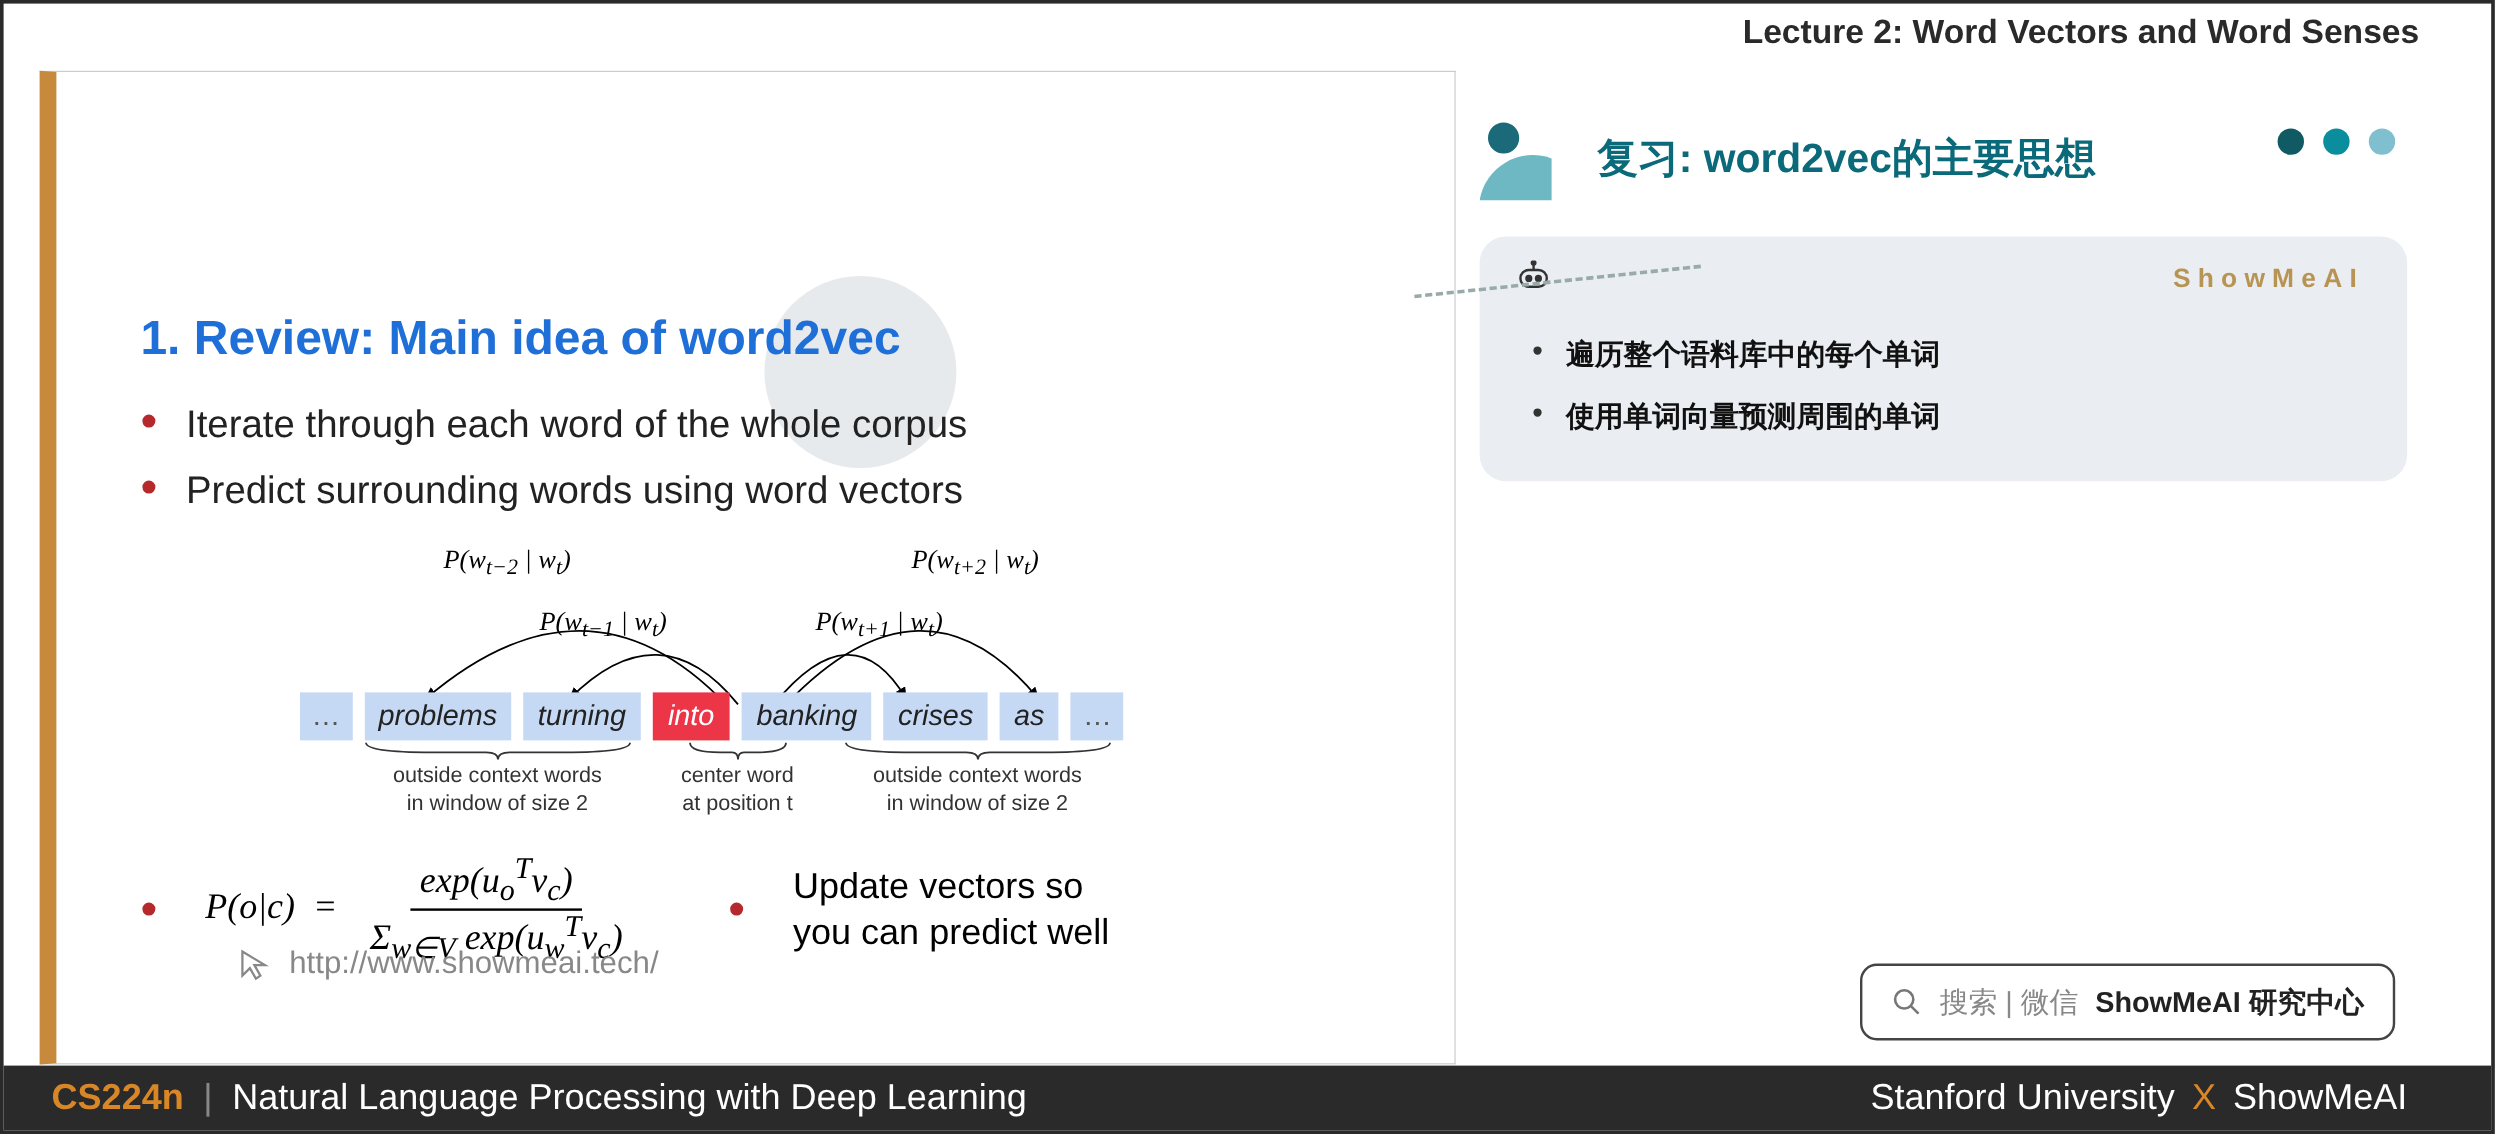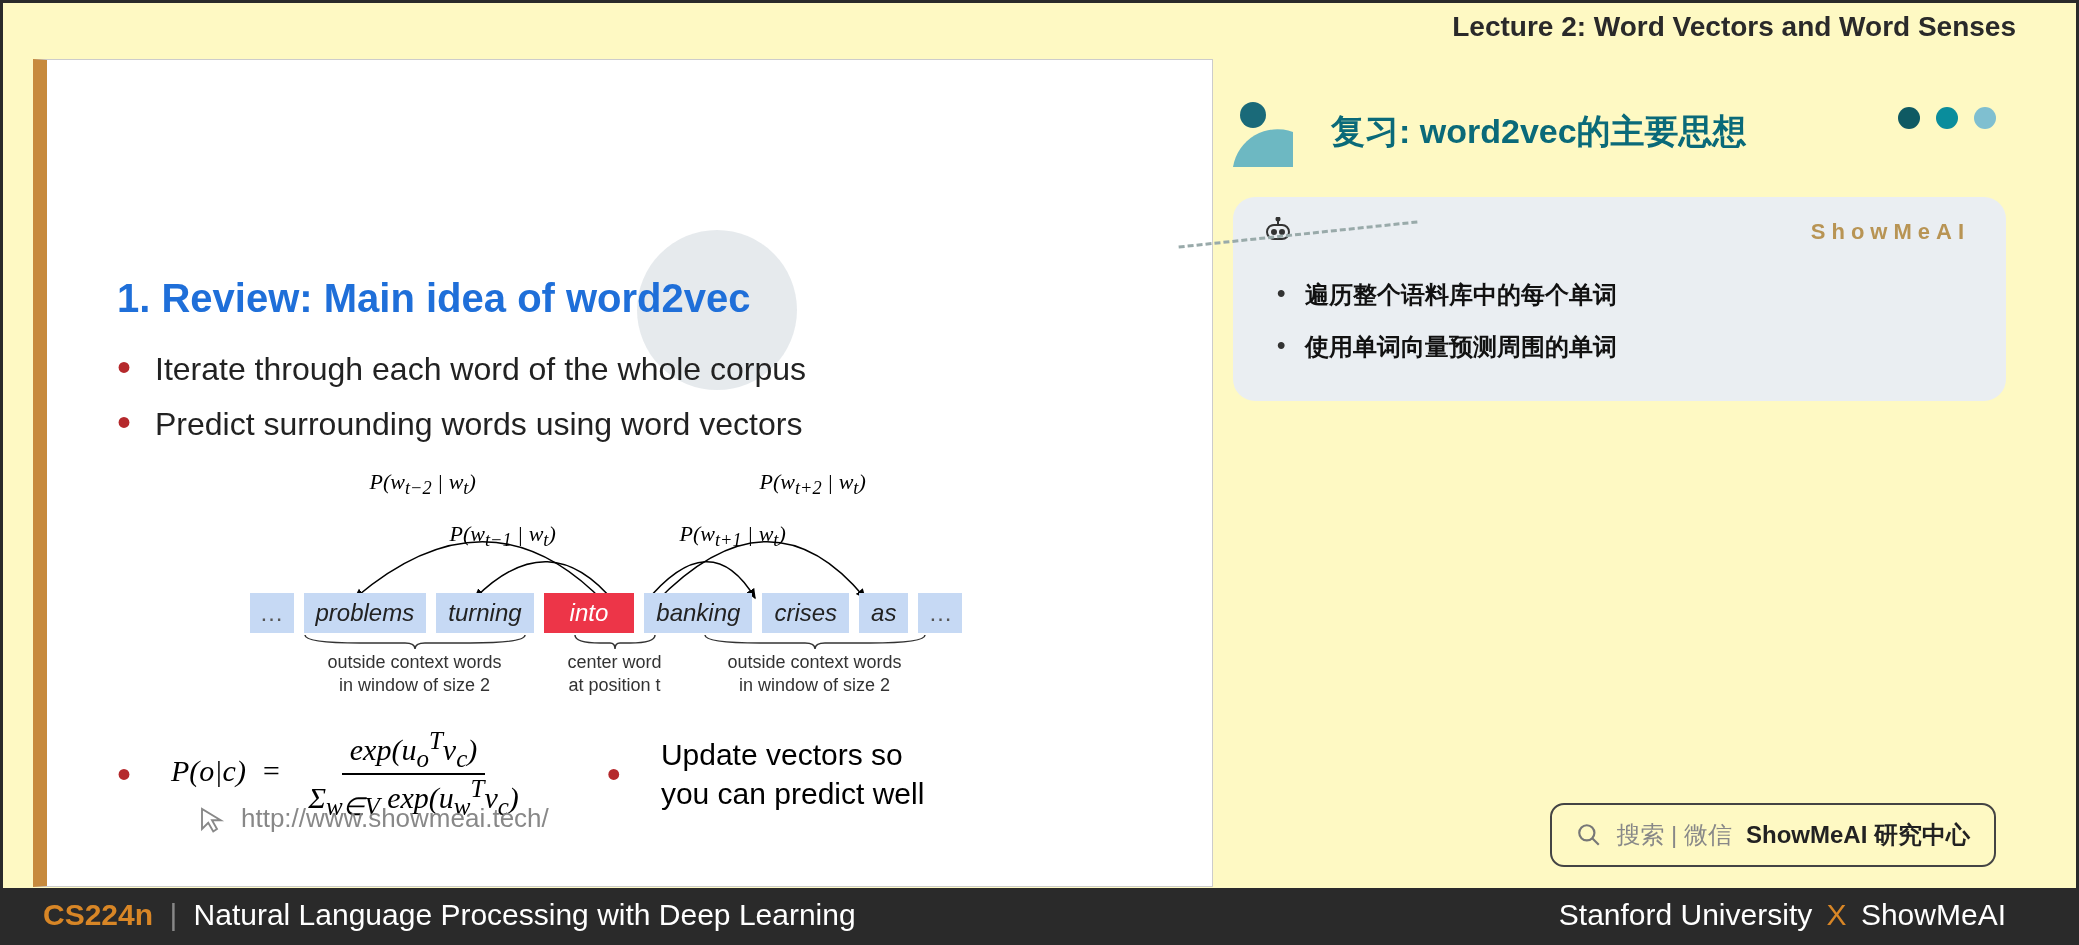--- a/index.html
+++ b/index.html
@@ -1,29 +1,29 @@
 <!DOCTYPE html>
 <html><head>
 <meta charset="utf-8">
 <style>
 * { margin: 0; padding: 0; box-sizing: border-box; }
 body { font-family: "Segoe UI", "Microsoft YaHei", Arial, sans-serif; background: #2a2a2a; width: 2079px; height: 945px; overflow: hidden; }
-.outer { background: #fef9c3; border: 3px solid #2a2a2a; width: 100%; height: 100%; position: relative; }
+.outer { background: #ffffff; border: 3px solid #2a2a2a; width: 100%; height: 100%; position: relative; }
 .header { text-align: right; padding: 8px 60px 4px; font-size: 28px; font-weight: 700; color: #2a2a2a; }
 .main { display: flex; height: 840px; }
 .slide { width: 1180px; margin: 12px 20px 0 30px; border: 1px solid #ccc; background: #fff; position: relative; padding: 40px 50px 20px 70px; border-left: 14px solid #c78a3d; }
-.slide h1 { color: #1f6fd9; font-size: 40px; font-weight: 800; margin-bottom: 30px; margin-top: 16px; }
+.slide h1 { color: #1f6fd9; font-size: 40px; font-weight: 800; margin-bottom: 30px; }
 .bullets { list-style: none; margin-bottom: 30px; }
 .bullets li { font-size: 32px; color: #222; margin: 18px 0; padding-left: 38px; position: relative; }
 .bullets li::before { content: "•"; color: #b5292c; position: absolute; left: 0; font-size: 40px; top: -6px; }
 .diagram { margin: 10px auto 24px; width: 780px; position: relative; height: 230px; }
 .arcs { position: absolute; top: 0; left: 0; width: 100%; height: 150px; }
 .word-row { position: absolute; top: 120px; left: 0; display: flex; gap: 10px; align-items: center; }
 .token { background: #c6d9f4; padding: 6px 12px; font-style: italic; font-size: 24px; color: #222; }
-.token.center { background: #ed3548; color: #fff; padding: 6px 26px; text-align: right; }
+.token.center { background: #ed3548; color: #fff; padding: 6px 13px; text-align: right; }
 .token.ellipsis { font-style: normal; color: #555; padding: 6px 10px; }
 .braces { position: absolute; top: 160px; left: 40px; display: flex; gap: 0; font-size: 18px; color: #333; text-align: center; }
 .brace-grp { display: flex; flex-direction: column; align-items: center; }
 .brace-grp span { line-height: 1.3; }
 .prob-label { position: absolute; font-size: 22px; font-style: italic; font-family: "Cambria Math", serif; }
 .formula-row { display: flex; align-items: center; gap: 40px; margin-top: 20px; }
 .formula-row .bullet { color: #b5292c; font-size: 40px; }
 .formula { font-family: "Cambria Math", serif; font-size: 30px; font-style: italic; }
 .frac { display: inline-flex; flex-direction: column; align-items: center; vertical-align: middle; margin-left: 4px; font-style: italic; }
 .frac .num { border-bottom: 2px solid #000; padding: 0 8px; }

